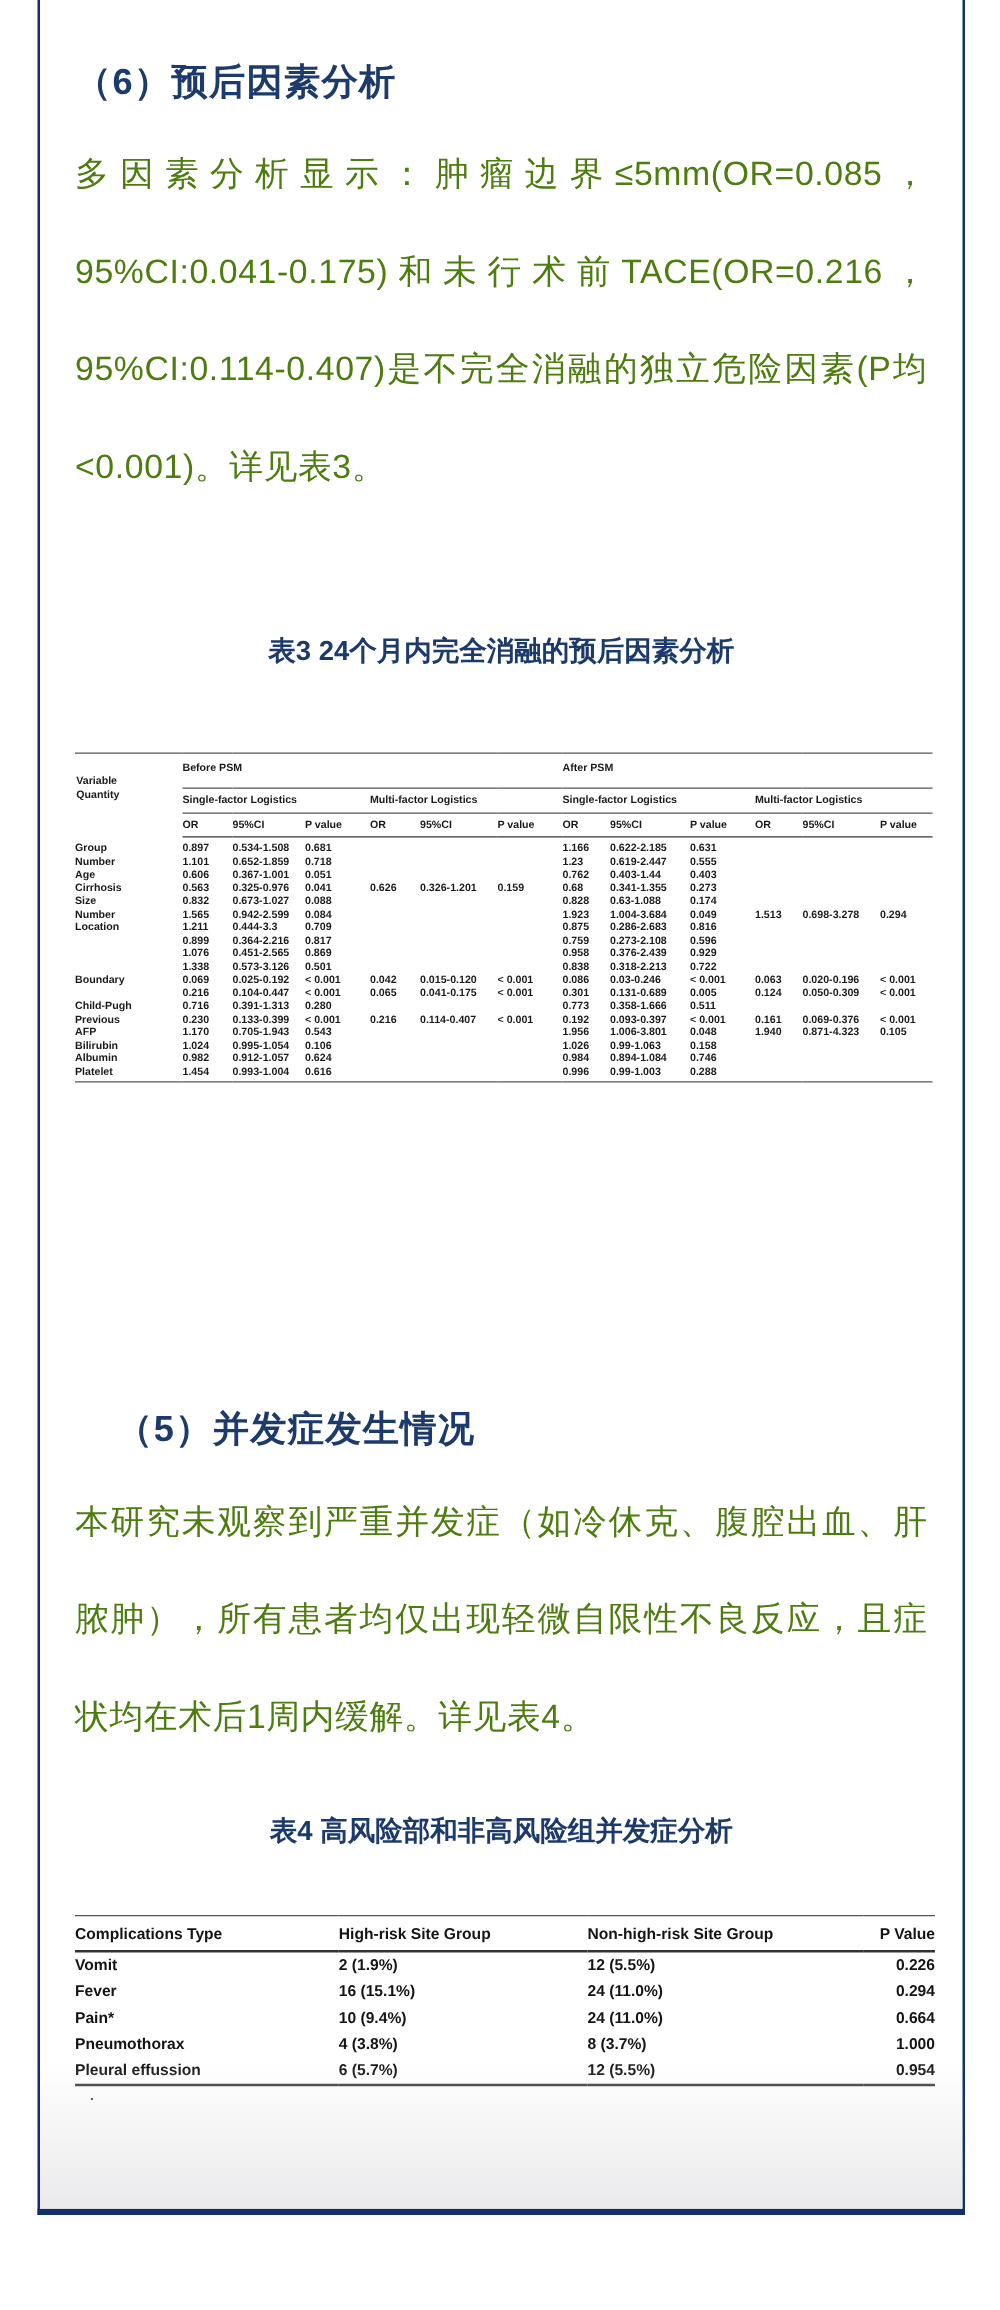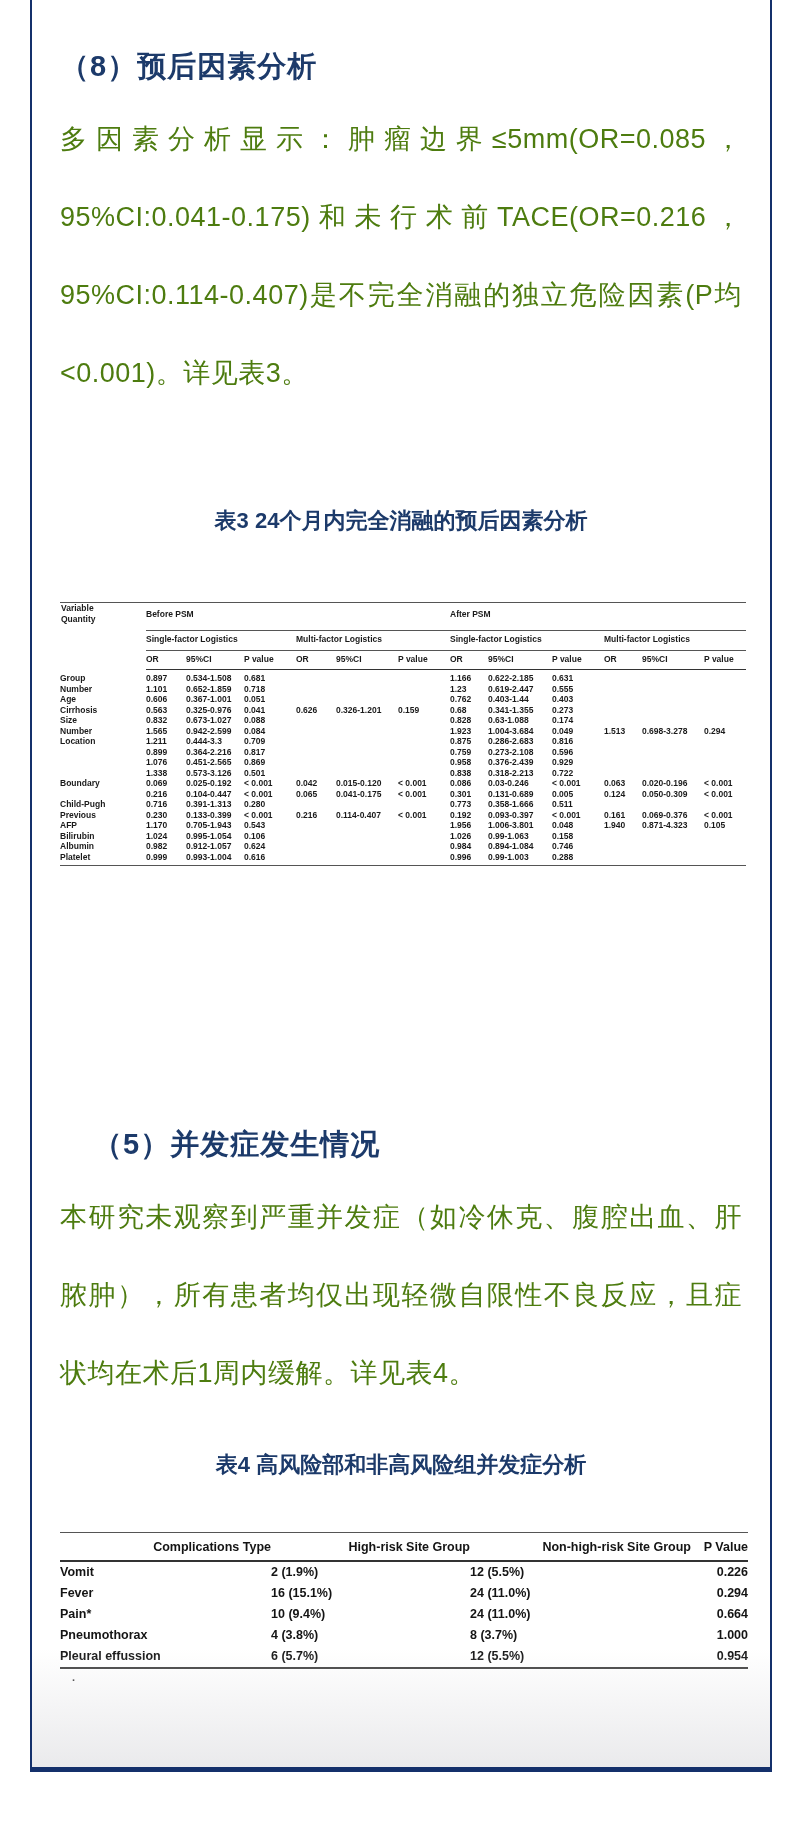--- a/index.html
+++ b/index.html
@@ -45,57 +45,57 @@
   .title-4 { margin-top: 38px; }
 
   
   table.t3 {
     margin-top: 66px;
     width: 686px; border-collapse: collapse; table-layout: fixed;
     font-size: 8.5px; color: #1a1a1a;
     border-top: 1px solid #555;
   }
   .t3 th { font-weight: 700; text-align: left; vertical-align: bottom; }
-  .t3 th.var { vertical-align: top; padding-top: 0; }
+  .t3 th.var { vertical-align: top; padding-top: 16px; }
   .t3 th.var .narrow { display: inline-block; width: 44px; line-height: 11px; }
   .t3 tr.grp-row th.grp { padding: 6px 0 11px 0; border-bottom: 1px solid #555; }
   .t3 tr.sub-row th { padding: 3px 0 6px 0; border-bottom: 1px solid #555; }
   .t3 tr.metric-row th { padding: 3px 0 5px 0; border-bottom: 1.5px solid #333; }
   .t3 tbody td {
     padding: 0; line-height: 10.5px; font-weight: 700;
     white-space: nowrap; overflow: hidden;
   }
   .t3 tbody tr:first-child td { padding-top: 3px; margin-left: 48px; }
   .t3 tbody tr:last-child td { border-bottom: 1px solid #555; padding-bottom: 3px; }
 
   
   table.t4 {
     margin-top: 52px;
     width: 688px; border-collapse: collapse; table-layout: fixed;
     font-size: 12.5px; font-weight: 700; color: #141414;
     border-bottom: 2px solid #333;
   }
   .t4 th {
-    text-align: right; font-weight: 700;
+    text-align: left; font-weight: 700;
     border-top: 1.5px solid #555; border-bottom: 2px solid #333;
     padding: 7px 0 6px 0;
   }
   .t4 td { padding: 2px 0; line-height: 17px; }
   .t4 th:last-child, .t4 td:last-child { text-align: right; }
   .footnote { font-size: 11px; font-weight: 700; color: #222; padding: 2px 0 0 12px; }
 
   .sec-5 { margin-top: 212px; margin-left: 33px; }
 </style>
 </head>
 <body>
 
 <div class="card">
   <div class="content">
 
-    <h2 class="sec-heading">（8）预后因素分析</h2>
+    <h2 class="sec-heading">（6）预后因素分析</h2>
 
     <p class="para">多因素分析显示：肿瘤边界≤5mm(OR=0.085，95%CI:0.041-0.175)和未行术前TACE(OR=0.216，95%CI:0.114-0.407)是不完全消融的独立危险因素(P均&lt;0.001)。详见表3。</p>
 
     <div class="tbl-title title-3">表3 24个月内完全消融的预后因素分析</div>
 
     <table class="t3">
       <colgroup>
         <col style="width:86px">
           <col style="width:40px">
           <col style="width:58px">
@@ -388,21 +388,21 @@
             <td></td>
             <td>0.984</td>
             <td>0.894-1.084</td>
             <td>0.746</td>
             <td></td>
             <td></td>
             <td></td>
           </tr>
           <tr>
             <td>Platelet</td>
-            <td>0.999</td>
+            <td>1.454</td>
             <td>0.993-1.004</td>
             <td>0.616</td>
             <td></td>
             <td></td>
             <td></td>
             <td>0.996</td>
             <td>0.99-1.003</td>
             <td>0.288</td>
             <td></td>
             <td></td>

